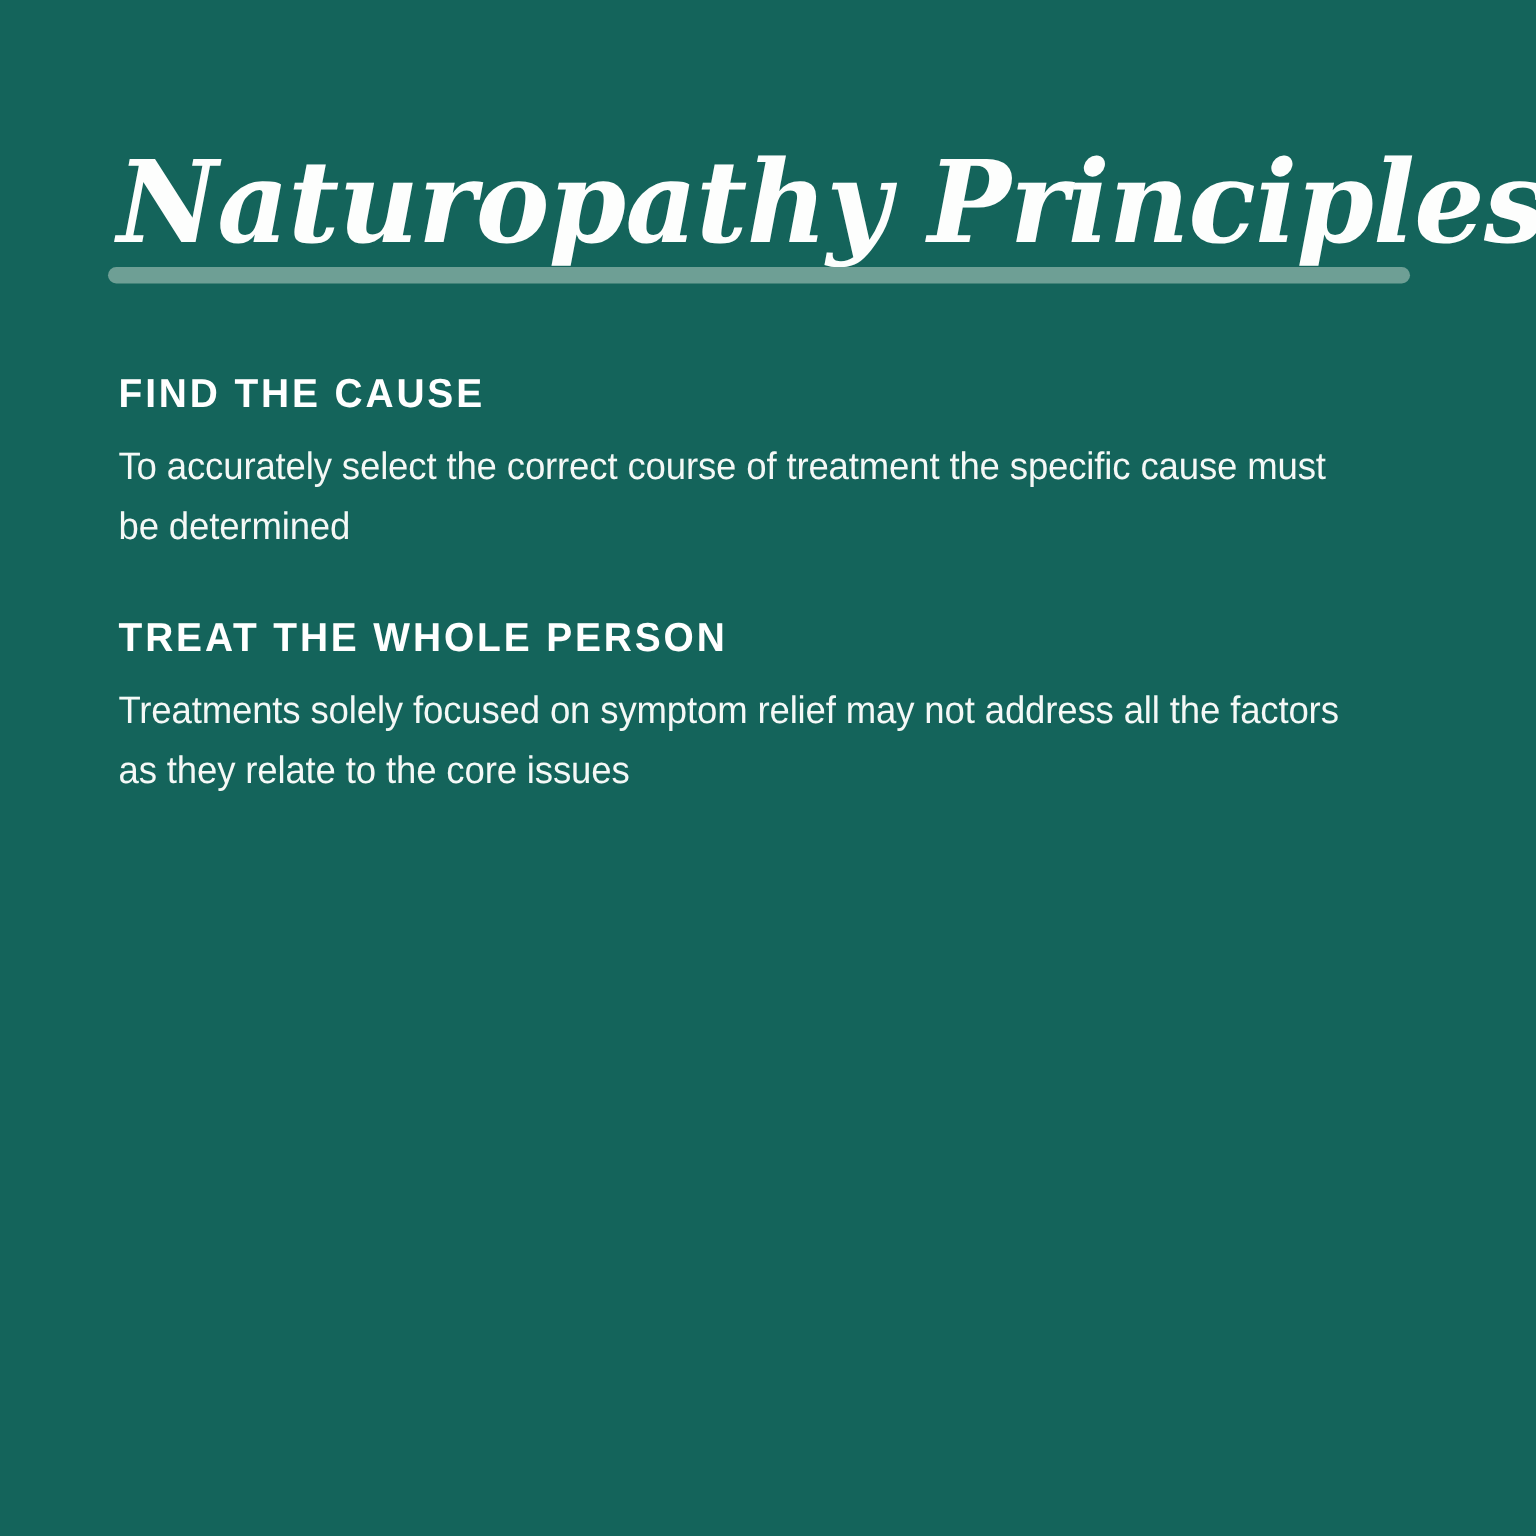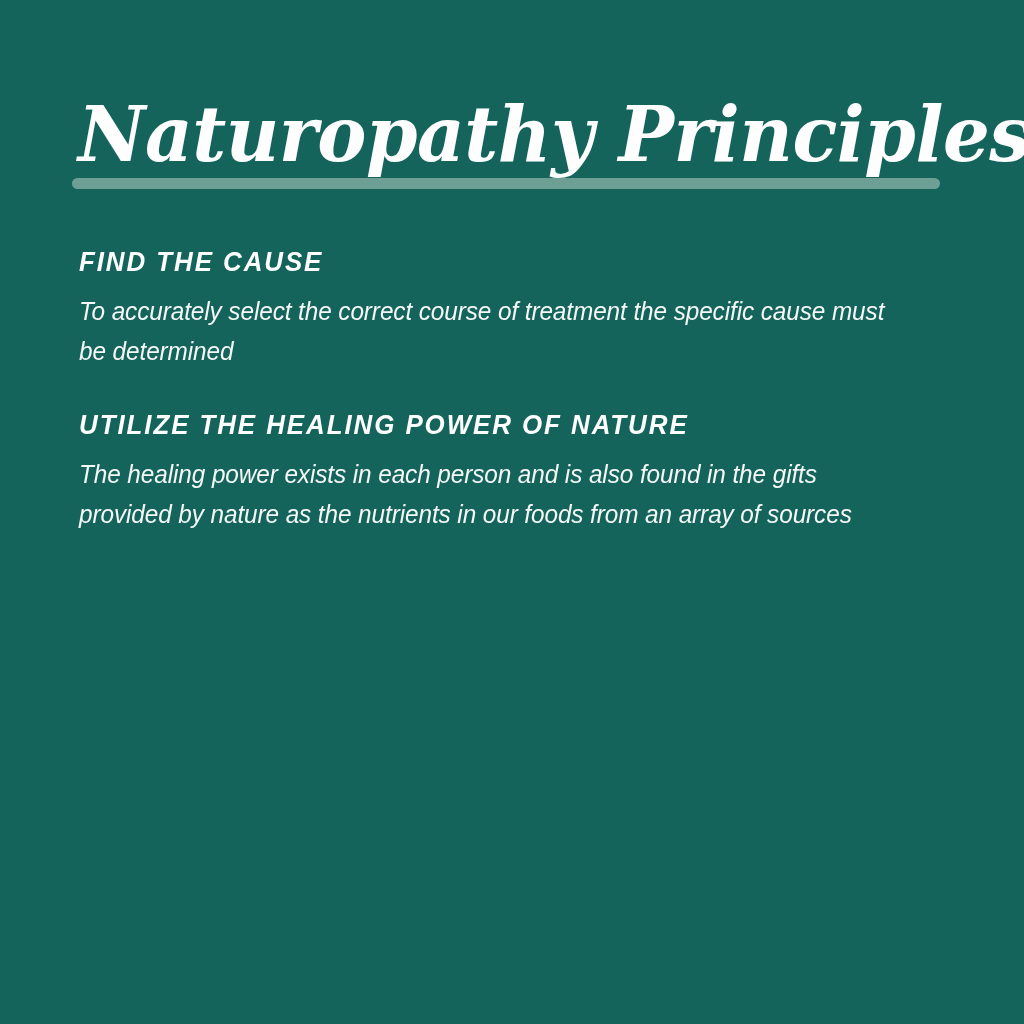--- a/index.html
+++ b/index.html
@@ -46,21 +46,20 @@
     border-radius: 6px;
   }
   .sections {
     position: absolute;
     left: 79px;
     top: 247px;
     width: 880px;
   }
   .section {
     margin-bottom: 39px;
-    font-style: italic;
   }
   .section:last-child {
     margin-bottom: 0;
   }
   .sec-heading {
     font-family: "Liberation Sans", sans-serif;
     font-weight: 700;
     font-size: 27px;
     letter-spacing: 2.0px;
     color: #ffffff;
@@ -92,21 +91,21 @@
 
   <div class="divider"></div>
 
   <div class="sections">
 
     <div class="section">
       <div class="sec-heading">FIND THE CAUSE</div>
       <p class="sec-body">To accurately select the correct course of treatment the specific cause must be determined</p>
     </div>
 
+    <div class="section">
+      <div class="sec-heading">TREAT THE WHOLE PERSON</div>
+      <p class="sec-body">Treatments solely focused on symptom relief may not address all the factors as they relate to the core issues</p>
+    </div>
 
 
-    <div class="section">
-      <div class="sec-heading">UTILIZE THE HEALING POWER OF NATURE</div>
-      <p class="sec-body">The healing power exists in each person and is also found in the gifts provided by nature as the nutrients in our foods from an array of sources</p>
-    </div>
 
   </div>
 </div>
 
 </body></html>

